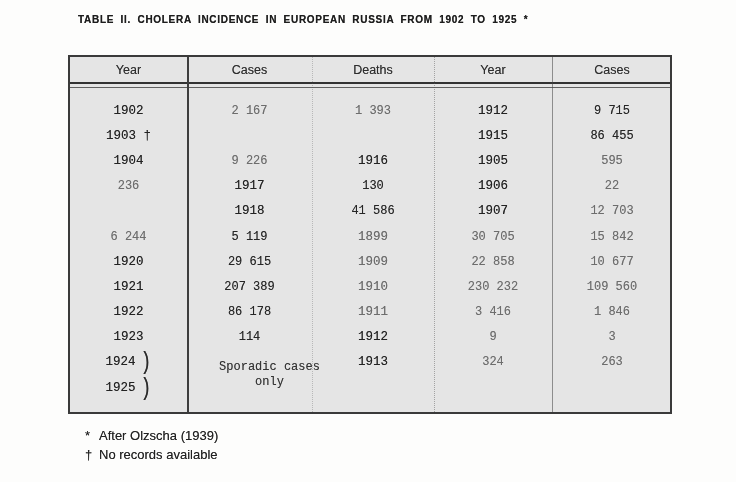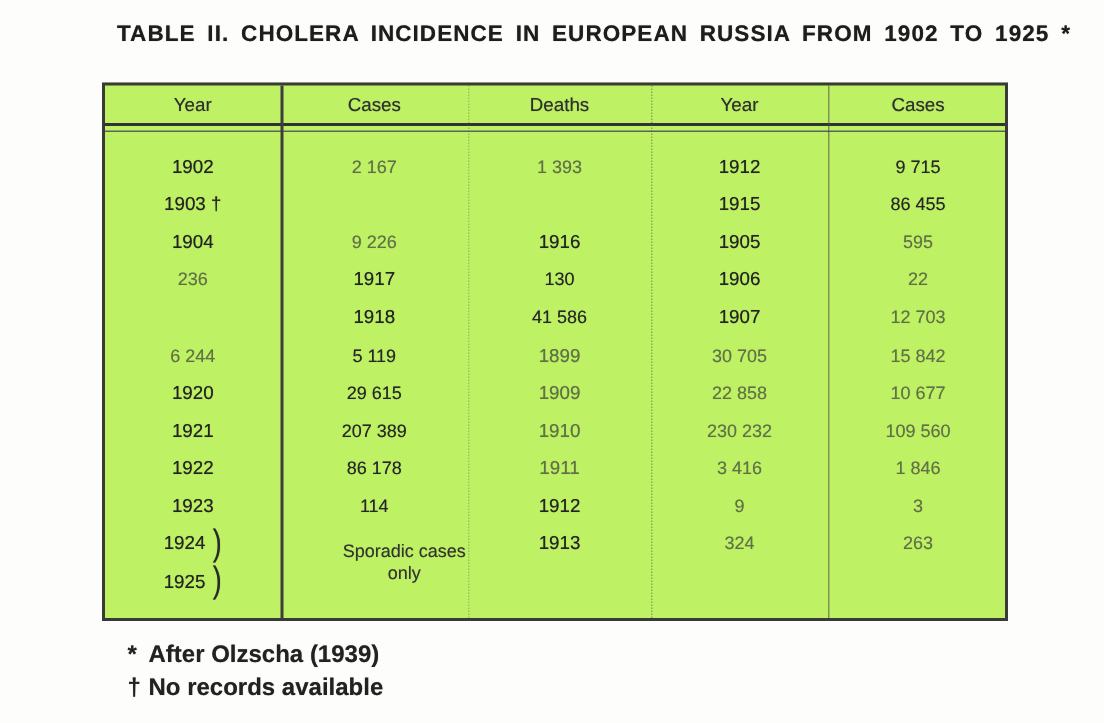--- a/index.html
+++ b/index.html
@@ -5,65 +5,65 @@
   html,body{margin:0;padding:0;}
   body{
     width:736px;height:482px;position:relative;overflow:hidden;
     background:#fdfdfc;
     font-family:"Liberation Sans", sans-serif;
     color:#2b2b2b;
   }
   .page{position:absolute;inset:0;}
   .title{
     position:absolute;left:78px;top:14px;width:600px;
-    font-size:15px;font-weight:700;letter-spacing:.7px;word-spacing:3px;
+    font-size:10px;font-weight:700;letter-spacing:.7px;word-spacing:3px;
     color:#1d1d1d;text-shadow:0 0 .5px rgba(20,20,20,.7);
     white-space:nowrap;
   }
   .tablebox{
     position:absolute;left:68px;top:55px;width:604px;height:359px;
-    border:2px solid #3a3a3a;box-sizing:border-box;background:#bef264;
+    border:2px solid #3a3a3a;box-sizing:border-box;background:#e5e5e5;
   }
   .thead{
     display:grid;grid-template-columns:117px 125px 122px 118px 120px;
     height:25px;border-bottom:2px solid #333;
   }
   .hcell{
     display:flex;align-items:center;justify-content:center;
     font-size:12.5px;color:#2e2e2e;text-shadow:0 0 .6px rgba(40,40,40,.55);
   }
   .tbody{
     margin-top:3px;border-top:1px solid #606060;
     display:grid;grid-template-columns:117px 125px 122px 118px 120px;
     grid-auto-rows:25.2px;padding-top:10px;
   }
   .cell{
     display:flex;align-items:center;justify-content:center;
-    font-size:12px;white-space:nowrap;
+    font-size:12px;white-space:nowrap;font-family:Liberation Mono, monospace;
   }
   .year{color:#232323;font-size:12.5px;text-shadow:0 0 .5px rgba(30,30,30,.6);}
   .num{color:#262626;text-shadow:0 0 .5px rgba(40,40,40,.5);}
   .faint{color:#3f3f3f;opacity:.72;filter:blur(.35px);}
   .yearbr .brace{
     font-size:18px;margin-left:5px;transform:scaleY(1.35);
     display:inline-block;color:#2a2a2a;
   }
   .sporadic{
     grid-row:span 2;display:flex;flex-direction:column;
     align-items:center;justify-content:center;line-height:15px;
     font-size:12px;color:#333;text-shadow:0 0 .5px rgba(40,40,40,.45);padding-left:40px;
   }
   .vline{position:absolute;top:0;bottom:0;width:0;}
   .v1{left:117px;border-left:2px solid #3d3d3d;}
   .v2{left:242px;border-left:1px dotted rgba(80,80,80,.30);}
   .v3{left:364px;border-left:1px dotted rgba(80,80,80,.45);}
   .v4{left:482px;border-left:1px solid rgba(70,70,70,.55);}
   .footnotes{position:absolute;left:85px;top:428px;}
   .fn{
-    font-size:16px;font-weight:700;color:#222;margin-bottom:4px;
+    font-size:13px;font-weight:400;color:#222;margin-bottom:4px;
     text-shadow:0 0 .5px rgba(30,30,30,.6);
   }
   .fn .mk{display:inline-block;width:14px;}
 </style>
 </head>
 <body>
 
 <div class="page">
 
   <div class="title">TABLE II.  CHOLERA INCIDENCE IN EUROPEAN RUSSIA FROM 1902 TO 1925 *</div>

